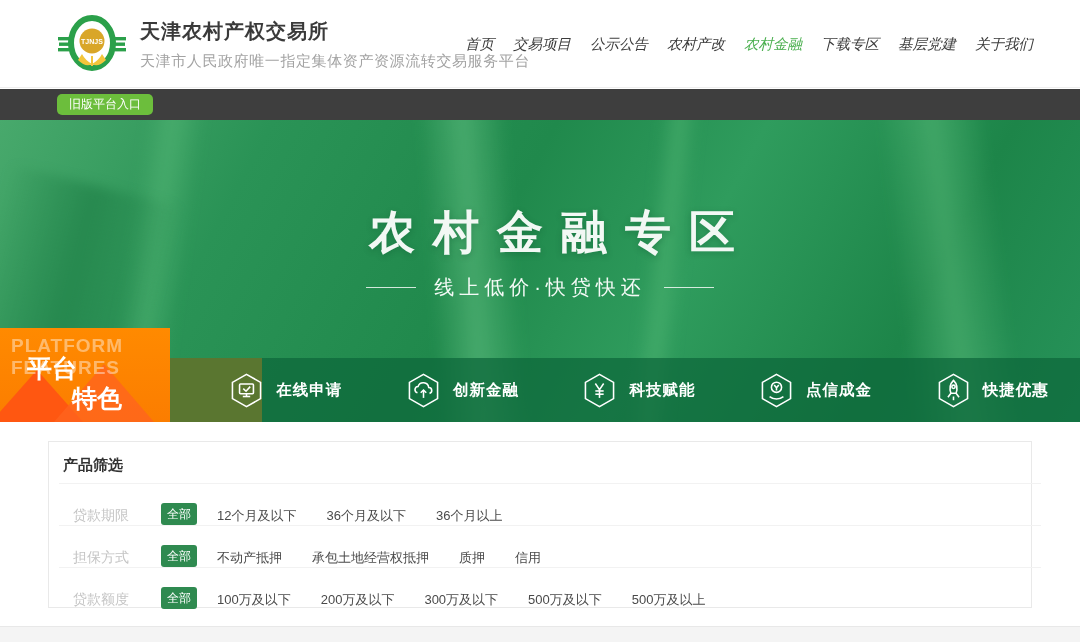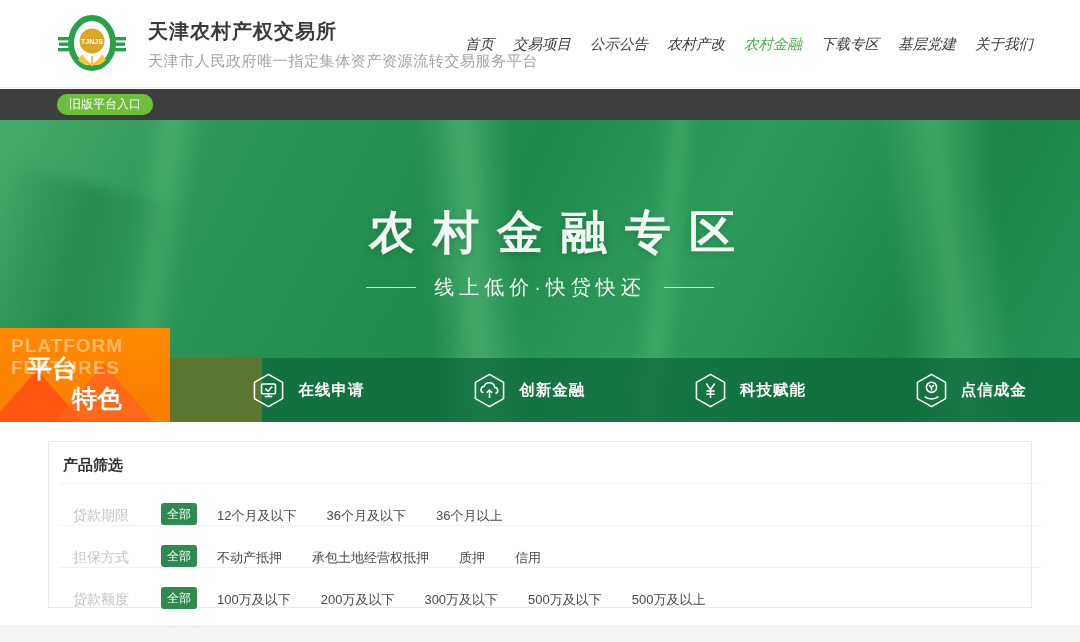--- a/index.html
+++ b/index.html
@@ -5,32 +5,32 @@
   * { margin:0; padding:0; box-sizing:border-box; }
   html,body { width:1080px; height:642px; overflow:hidden; background:#fff;
     font-family:"Liberation Sans","DejaVu Sans",sans-serif; }
   .page { position:relative; width:1080px; height:642px; background:#fff; }
 
   
   .site-header { position:absolute; left:0; top:0; width:1080px; height:88px;
     background:#fff; border-bottom:1px solid #eee; }
   .logo-group { position:absolute; left:58px; top:14px; display:flex; align-items:center; }
   .logo-svg { width:68px; height:60px; }
-  .title-block { margin-left:22px; }
+  .title-block { margin-left:14px; }
   .site-title { font-size:20px; font-weight:bold; color:#3a3a3a; letter-spacing:1px; }
   .site-subtitle { margin-top:7px; font-size:15px; color:#a3a3a3; letter-spacing:0.6px; }
   .main-nav { position:absolute; right:47px; top:0; height:88px;
     display:flex; align-items:center; gap:19px; }
   .nav-item { font-size:14.5px; color:#3c3c3c; cursor:pointer; white-space:nowrap;font-style:italic; }
   .nav-item.active { color:#4cb050; }
 
   
   .topbar { position:absolute; left:0; top:89px; width:1080px; height:31px; background:#3e3e3e; }
   .old-platform-btn { position:absolute; left:57px; top:5px; height:21px; padding:0 12px;
-    background:#6cbe3c; color:#fff; font-size:12px; border:none; border-radius:10px;
+    background:#6cbe3c; color:#fff; font-size:12px; border:none; border-radius:5px;
     line-height:21px; cursor:pointer; font-family:inherit; }
 
   
   .hero { position:absolute; left:0; top:120px; width:1080px; height:302px; overflow:hidden;
     background:linear-gradient(118deg,#48a96c 0%,#2a9356 22%,#20894c 45%,#2f9c5d 62%,#1d8549 82%,#27935a 100%); }
   .blade { position:absolute; filter:blur(6px); opacity:.55; }
   .blade1 { left:120px; top:-30px; width:60px; height:420px; transform:rotate(8deg);
     background:linear-gradient(90deg,transparent,#55b877 45%,transparent); }
   .blade2 { left:430px; top:-40px; width:90px; height:440px; transform:rotate(-4deg);
     background:linear-gradient(90deg,transparent,#63c183 50%,transparent); }
@@ -198,20 +198,30 @@
       <div class="feature-tab">
         <svg class="tab-icon" viewBox="0 0 40 40" fill="none" stroke="#fff" stroke-width="1.7">
           <polygon points="20,2.5 35.2,11.2 35.2,28.8 20,37.5 4.8,28.8 4.8,11.2"></polygon>
           <circle cx="20" cy="16.5" r="5.5"></circle>
           <path d="M17.5,14 L20,17 L22.5,14 M20,17 L20,20"></path>
           <path d="M12.5,26.5 q7.5,5.5 15,0"></path>
         </svg>
         <span class="tab-label">点信成金</span>
       </div>
 
+      <div class="feature-tab">
+        <svg class="tab-icon" viewBox="0 0 40 40" fill="none" stroke="#fff" stroke-width="1.7">
+          <polygon points="20,2.5 35.2,11.2 35.2,28.8 20,37.5 4.8,28.8 4.8,11.2"></polygon>
+          <path d="M20,9 c3.5,3.5 4.5,9 2.8,14 h-5.6 C15.5,18 16.5,12.5 20,9 z"></path>
+          <circle cx="20" cy="16" r="1.8"></circle>
+          <path d="M17.2,23 l-3.2,4.2 M22.8,23 l3.2,4.2"></path>
+          <line x1="20" y1="26.5" x2="20" y2="30.5"></line>
+        </svg>
+        <span class="tab-label">快捷优惠</span>
+      </div>
     </div>
   </section>
 
   <section class="filter-panel">
     <h3 class="filter-title">产品筛选</h3>
 
     <div class="filter-row filter-row-1">
       <span class="filter-label">贷款期限</span>
       <button class="filter-all">全部</button>
       <div class="filter-options">

